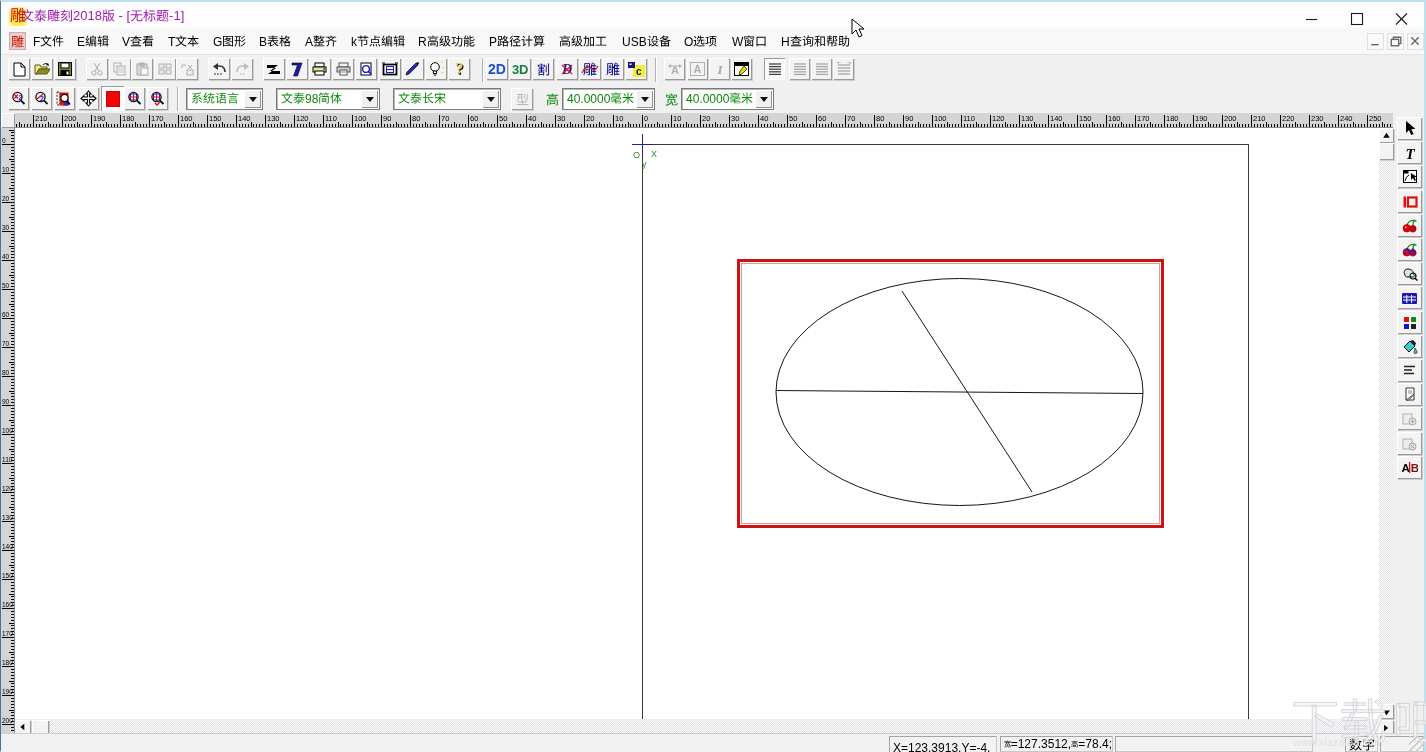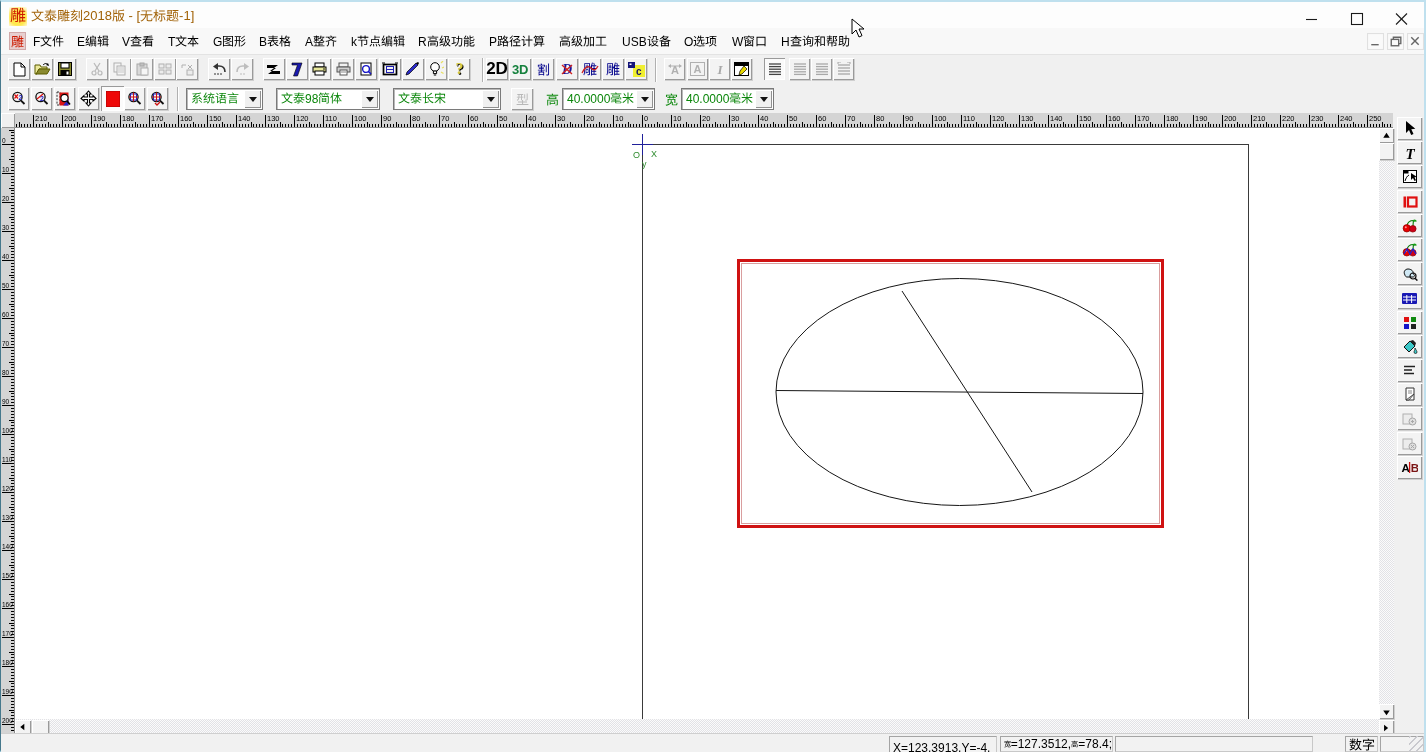--- a/index.html
+++ b/index.html
@@ -79,21 +79,21 @@
         <path id="u9879" d="M46 158H363V230H46ZM172 191H247V686H172ZM29 696Q70 685 125 669Q180 653 243 634Q305 615 369 596L379 661Q292 691 204 721Q117 750 48 774ZM381 84H957V152H381ZM623 114 712 127Q694 170 675 214Q655 258 638 289L570 275Q585 240 600 195Q615 149 623 114ZM618 380H693V591Q693 640 681 691Q669 742 636 790Q602 838 537 881Q472 924 366 957Q362 949 353 938Q345 928 336 917Q327 906 319 899Q421 871 481 834Q541 798 571 756Q600 715 609 672Q618 630 618 591ZM689 789 736 742Q775 766 818 795Q860 824 899 853Q937 882 961 906L911 959Q888 935 850 905Q813 875 771 844Q728 814 689 789ZM417 256H891V725H816V324H490V727H417Z"></path>
         <path id="u9898" d="M176 265V341H380V265ZM176 137V212H380V137ZM108 82H450V396H108ZM49 470H501V529H49ZM499 86H955V147H499ZM252 490H317V871L252 832ZM282 636H483V694H282ZM691 107 767 121Q752 160 736 200Q721 239 708 267L647 253Q659 221 672 180Q684 139 691 107ZM168 682Q194 746 236 785Q277 823 334 843Q390 863 461 869Q531 876 615 876Q629 876 662 876Q696 876 740 876Q784 875 829 875Q873 875 910 875Q946 874 963 874Q955 885 947 904Q939 923 936 938H868H614Q520 938 442 930Q365 921 303 896Q242 871 197 824Q152 776 121 698ZM540 244H907V661H841V301H603V665H540ZM124 578 188 582Q182 703 160 797Q139 892 88 958Q83 953 72 946Q62 939 52 932Q41 925 33 921Q83 863 102 775Q120 687 124 578ZM695 350H759Q756 455 746 537Q735 619 709 679Q682 739 631 782Q580 825 494 853Q489 842 479 827Q468 812 458 803Q537 779 583 741Q630 703 653 649Q676 595 684 521Q693 447 695 350ZM730 694 774 654Q805 675 839 702Q873 728 904 754Q934 780 954 801L908 847Q889 826 859 799Q829 772 795 744Q762 717 730 694Z"></path>
         <path id="u9ad8" d="M59 144H937V210H59ZM286 321V412H719V321ZM211 266H797V467H211ZM96 523H881V586H168V959H96ZM830 523H905V880Q905 908 897 921Q889 935 869 943Q849 950 816 951Q783 952 735 952Q732 939 725 923Q718 907 711 895Q733 896 754 896Q775 896 791 896Q807 896 813 896Q830 895 830 881ZM441 54 513 37Q527 68 540 106Q554 144 560 168L483 191Q477 164 465 125Q452 86 441 54ZM321 645H706V851H321V795H638V701H321ZM281 645H352V901H281Z"></path>
         <path id="u9f50" d="M62 143H936V208H62ZM655 544H733V960H655ZM692 169 767 193Q722 278 652 339Q582 401 493 444Q404 487 300 515Q197 544 84 563Q81 554 73 542Q66 529 57 516Q49 504 41 495Q191 476 320 438Q448 399 545 334Q641 269 692 169ZM266 542H341V656Q341 695 336 736Q330 777 314 817Q298 857 266 893Q233 930 179 960Q174 952 163 941Q153 931 142 921Q131 911 121 905Q186 869 217 828Q247 786 257 741Q266 696 266 654ZM290 168Q346 261 444 326Q541 392 673 431Q806 470 965 485Q957 493 949 505Q940 518 933 530Q925 543 921 553Q760 535 627 490Q494 446 394 372Q293 299 230 193ZM435 55 506 36Q526 61 546 94Q566 126 575 150L501 173Q492 149 474 116Q455 83 435 55Z"></path>
       </defs>
     </svg>
     <div class="abs" style="left:0;top:0;width:1423px;height:26px;background:#fdfdfd"></div>
     <div class="abs" style="left:8px;top:5px;width:18px;height:19px;background:radial-gradient(circle at 50% 55%, #ffe84d 55%, #fff3b0 80%, #fdfdfd 100%);color:#cc1a00;text-align:center"><svg class="k" style="width:16px;height:16px" viewBox="0 0 1000 1000">
         <use href="#u96d5"></use>
       </svg></div>
-    <div class="abs" style="left:30px;top:6px;font-size:13px;color:#a16207;white-space:nowrap"><svg class="k" style="width:13px;height:13px" viewBox="0 0 1000 1000">
+    <div class="abs" style="left:20px;top:6px;font-size:13px;color:#a21caf;white-space:nowrap"><svg class="k" style="width:13px;height:13px" viewBox="0 0 1000 1000">
         <use href="#u6587"></use>
       </svg><svg class="k" style="width:13px;height:13px" viewBox="0 0 1000 1000">
         <use href="#u6cf0"></use>
       </svg><svg class="k" style="width:13px;height:13px" viewBox="0 0 1000 1000">
         <use href="#u96d5"></use>
       </svg><svg class="k" style="width:13px;height:13px" viewBox="0 0 1000 1000">
         <use href="#u523b"></use>
       </svg>2018<svg class="k" style="width:13px;height:13px" viewBox="0 0 1000 1000">
         <use href="#u7248"></use>
       </svg> - [<svg class="k" style="width:13px;height:13px" viewBox="0 0 1000 1000">
@@ -377,21 +377,21 @@
       </svg>
     </div>
     <div class="btn" style="left:447.1px;top:56px;width:22px;height:22px">
       <svg width="13" height="16" viewBox="0 0 13 16">
         <text x="7.5" y="13.5" text-anchor="middle" font-family="Liberation Serif" font-size="16" font-weight="bold" fill="#000">?</text>
         <text x="6.5" y="13" text-anchor="middle" font-family="Liberation Serif" font-size="16" font-weight="bold" fill="#d8c83a">?</text>
       </svg>
     </div>
     <div class="sep" style="left:481px;top:56px;height:24px"></div>
     <div class="btn" style="left:485px;top:56px;width:22px;height:22px">
-      <span style="color:#000000;font-size:17px;font-weight:bold;font-family:Liberation Sans">2D</span>
+      <span style="color:#1d4ed8;font-size:14px;font-weight:bold;font-family:Liberation Sans">2D</span>
     </div>
     <div class="btn" style="left:508.2px;top:56px;width:22px;height:22px">
       <span style="color:#15803d;font-size:13px;font-weight:bold">3D</span>
     </div>
     <div class="btn" style="left:531.4px;top:56px;width:22px;height:22px">
       <span style="color:#00008b;font-size:13px;font-weight:bold">
         <svg class="k" style="width:13px;height:13px" viewBox="0 0 1000 1000">
           <use href="#u5272"></use>
         </svg>
       </span>
@@ -1561,16 +1561,30 @@
     <div class="sunk" style="left:1113.5px;top:734px;width:198px;height:16px"></div>
     <div class="sunk" style="left:1344px;top:734px;width:33px;height:16px;padding-left:3px">
       <svg class="k" style="width:13px;height:13px" viewBox="0 0 1000 1000">
         <use href="#u6570"></use>
       </svg>
       <svg class="k" style="width:13px;height:13px" viewBox="0 0 1000 1000">
         <use href="#u5b57"></use>
       </svg>
     </div>
     <div class="sunk" style="left:1379px;top:734px;width:44px;height:16px"></div>
+    <div class="abs" style="left:1290px;top:694px">
+      <svg width="136" height="48" viewBox="0 0 2830 1000" style="overflow:hidden">
+        <g transform="translate(0,20)">
+          <use href="#u4e0b" fill="rgba(243,243,246,0.85)" stroke="#cccdd2" stroke-width="16"></use>
+        </g>
+        <g transform="translate(1000,20)">
+          <use href="#u8f7d" fill="rgba(243,243,246,0.85)" stroke="#cccdd2" stroke-width="16"></use>
+        </g>
+        <g transform="translate(2120,20)">
+          <use href="#u5427" fill="rgba(243,243,246,0.85)" stroke="#cccdd2" stroke-width="16"></use>
+        </g>
+      </svg>
+      <div style="font-size:10px;color:#dde1e5;letter-spacing:0.5px;margin-top:-7px;margin-left:2px">www.xiazaiba.com</div>
+    </div>
     <div class="abs" style="left:1408px;top:734px;width:15px;height:16px;background:repeating-linear-gradient(135deg,#c9c9ce 0 1.5px,transparent 1.5px 5px)"></div>
     <svg class="abs" style="left:850px;top:16px" width="14" height="21" viewBox="0 0 14 21">
       <path d="M1 1v15l4-4 3 7 3-1.4L8 11h5z" fill="#fff" stroke="#000" stroke-width="1"></path>
     </svg>
   </div>
 </body></html>

